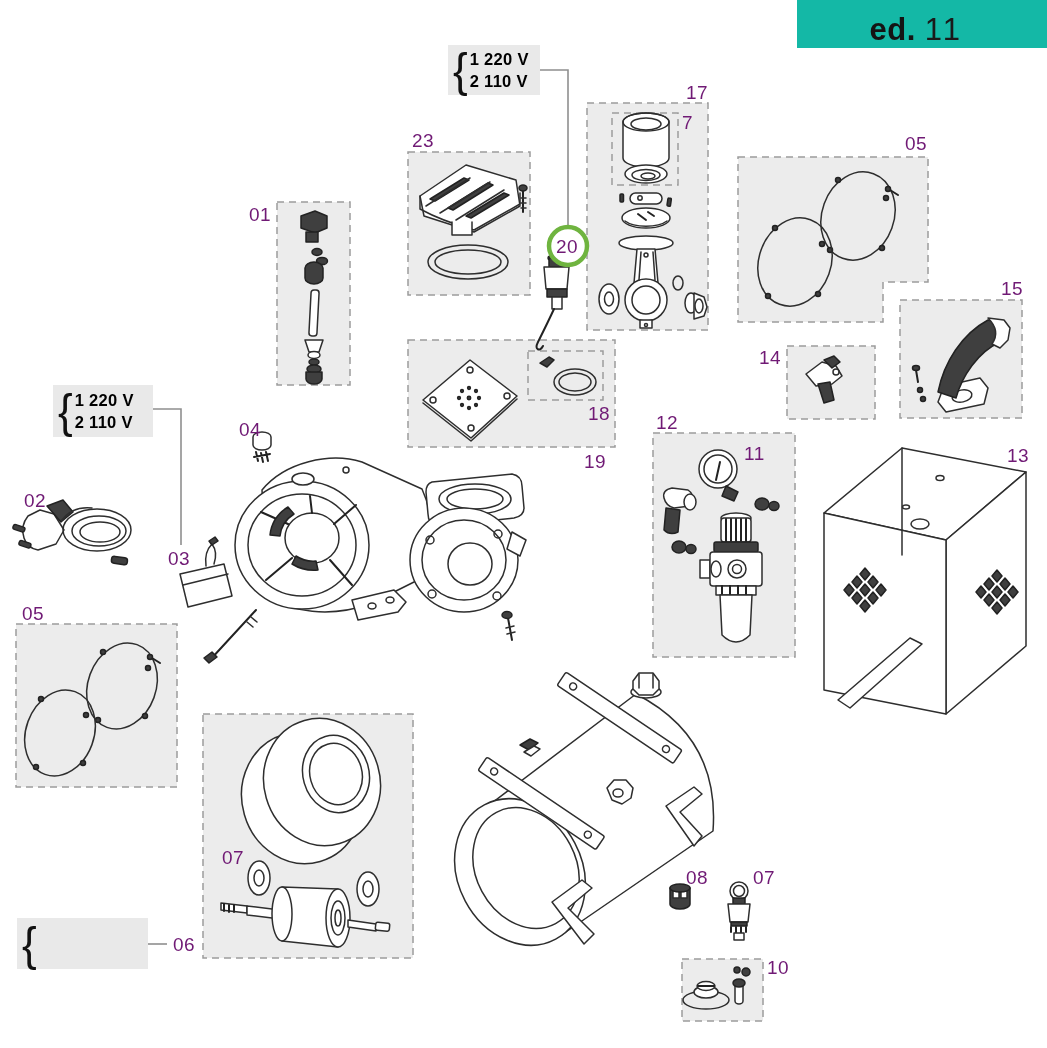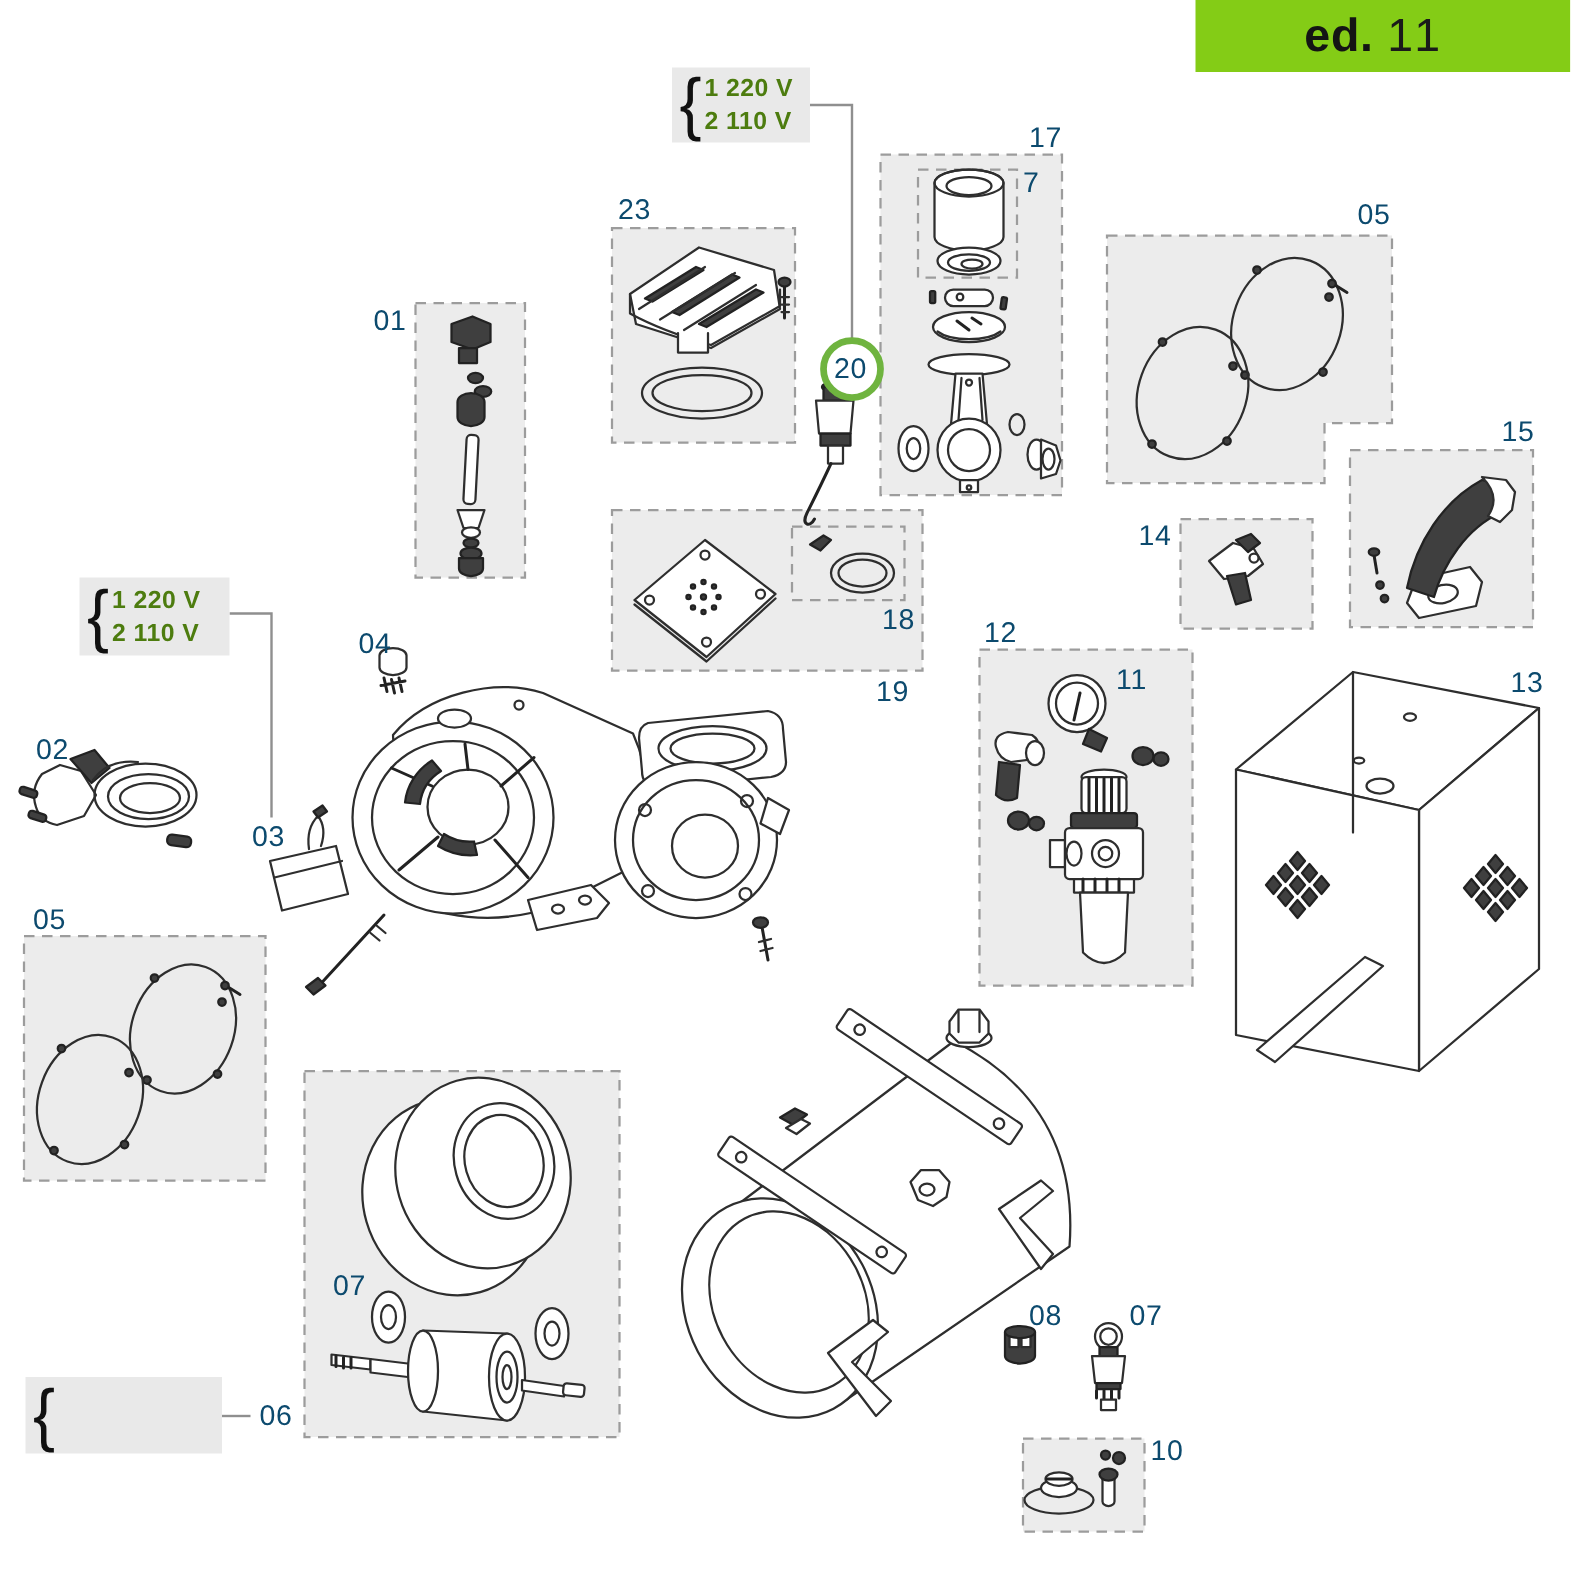--- a/index.html
+++ b/index.html
@@ -10,34 +10,34 @@
   .boxes rect,.boxes polygon{fill:#ececec;stroke:#9c9c9c;stroke-width:1.5;stroke-dasharray:7 5}
   
   .conn{fill:none;stroke:#8f8f8f;stroke-width:1.6}
   
   .g *{stroke:#2e2e2e;stroke-width:1.5;fill:none;stroke-linecap:round;stroke-linejoin:round}
   .g .w{fill:#ffffff}
   .g .d{fill:#3f3f3f;stroke:#222}
   .g .k{fill:none;stroke:#222;stroke-width:2}
   
   .plabel{position:absolute;font-size:19px;font-weight:500;letter-spacing:.5px;
-          color:#0c4a6e;white-space:nowrap}
-  
-  .hdr{position:absolute;left:797px;top:0;width:250px;height:48px;background:#84cc16;
-       display:flex;align-items:center;justify-content:flex-end;gap:9px;
+          color:#701a75;white-space:nowrap}
+  
+  .hdr{position:absolute;left:797px;top:0;width:250px;height:48px;background:#14b8a6;
+       display:flex;align-items:flex-end;justify-content:flex-end;gap:9px;
        padding-right:84px;box-sizing:border-box}
   .hdr .ed{font-size:31px;font-weight:700;letter-spacing:.5px}
   .hdr .num{font-size:31px;font-weight:400;letter-spacing:3px;color:#1a1a1a}
   
   .callout{position:absolute;background:#e9e9e9;display:flex;align-items:center;
            padding:2px 8px 2px 5px;box-sizing:border-box}
   .callout .brace{font-size:44px;font-weight:400;line-height:.9;margin-right:2px;
                   transform:scaleY(1.05);color:#111}
   .clines{display:flex;flex-direction:column;font-size:16.5px;font-weight:700;
-          letter-spacing:.3px;line-height:1.35;color:#4d7c0f}
+          letter-spacing:.3px;line-height:1.35;color:#000000}
 </style>
 </head>
 <body>
 
 <div class="stage">
 
 <svg class="art" width="1047" height="1048" viewBox="0 0 1047 1048">
 
   <g class="boxes">
     <rect x="277" y="202" width="73" height="183"></rect>

